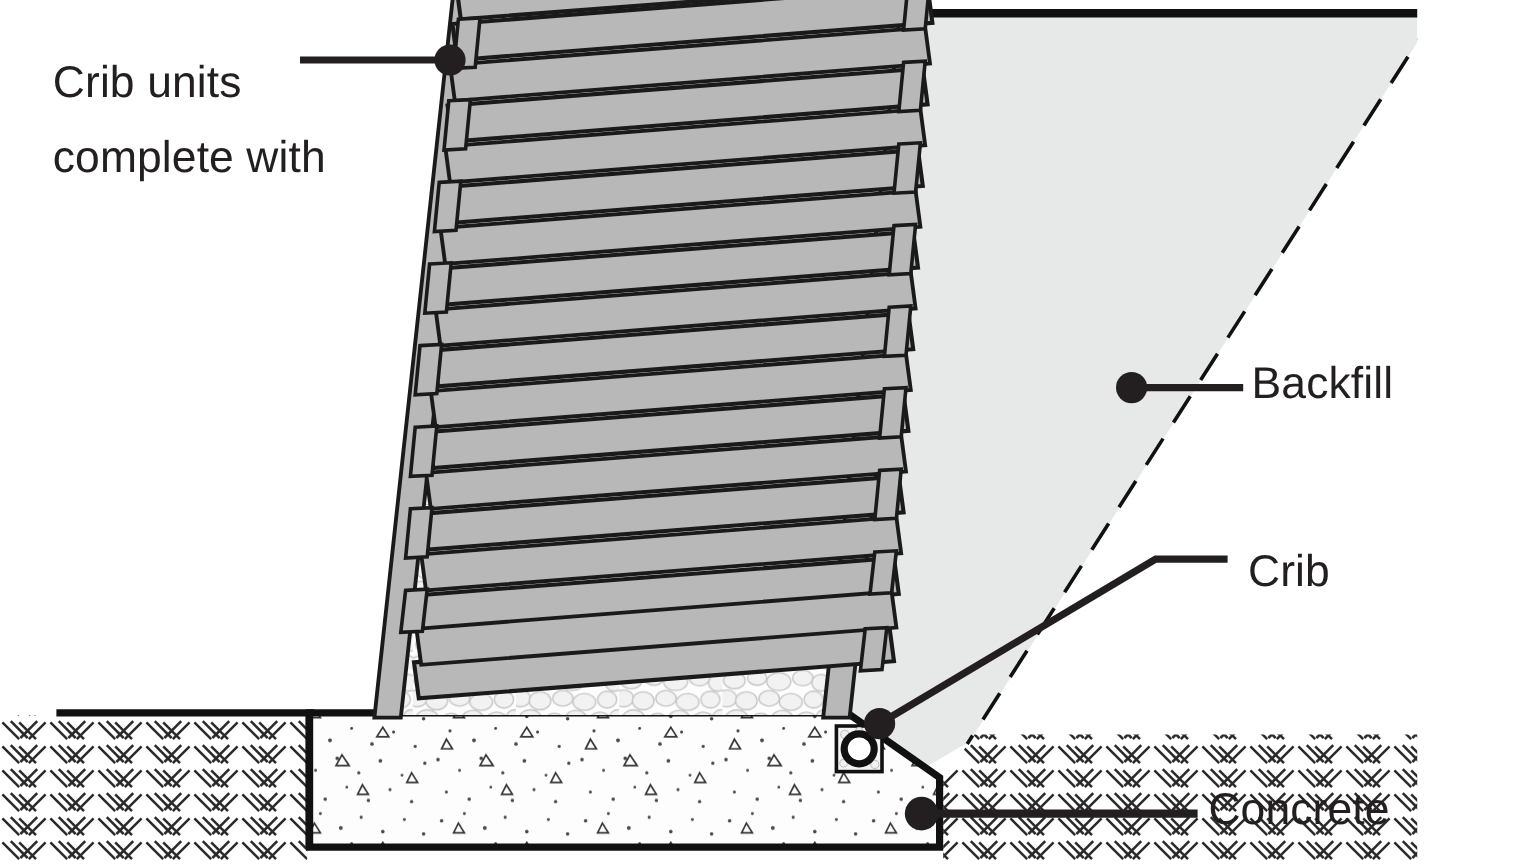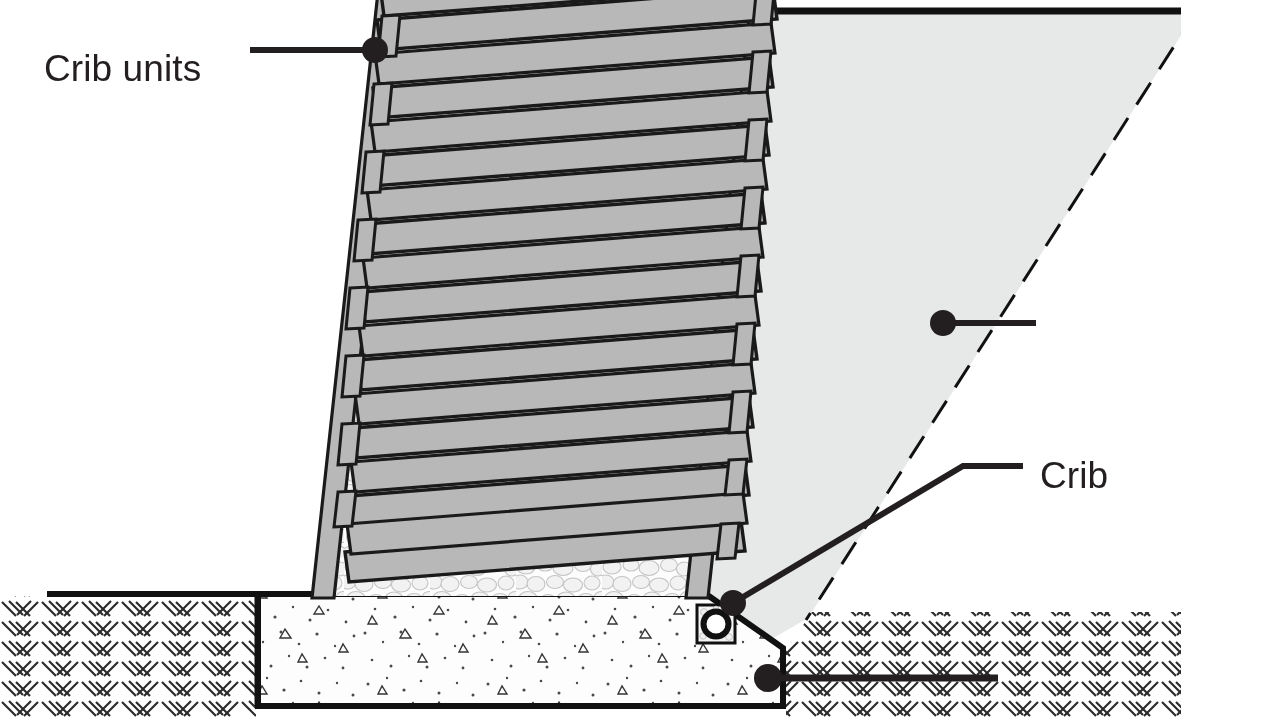--- a/index.html
+++ b/index.html
@@ -265,19 +265,22 @@
 
       <g>
         <line x1="768" y1="678" x2="998" y2="678" stroke-width="7"></line>
         <circle cx="768" cy="678" r="14" stroke="none"></circle>
       </g>
     </g>
   </svg>
 
   <div class="lbl lbl-crib">
     <div>Crib units</div>
+    <div>complete with</div>
   </div>
 
+  <div class="lbl lbl-main lbl-backfill">Backfill</div>
 
   <div class="lbl lbl-main lbl-drain">Crib</div>
 
+  <div class="lbl lbl-main lbl-concrete">Concrete</div>
 
 </div>
 
 </body></html>

